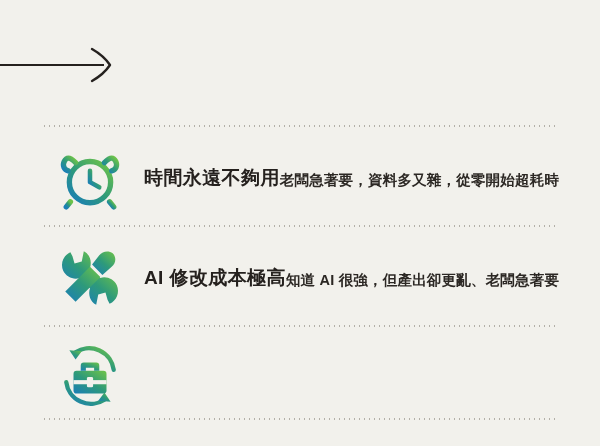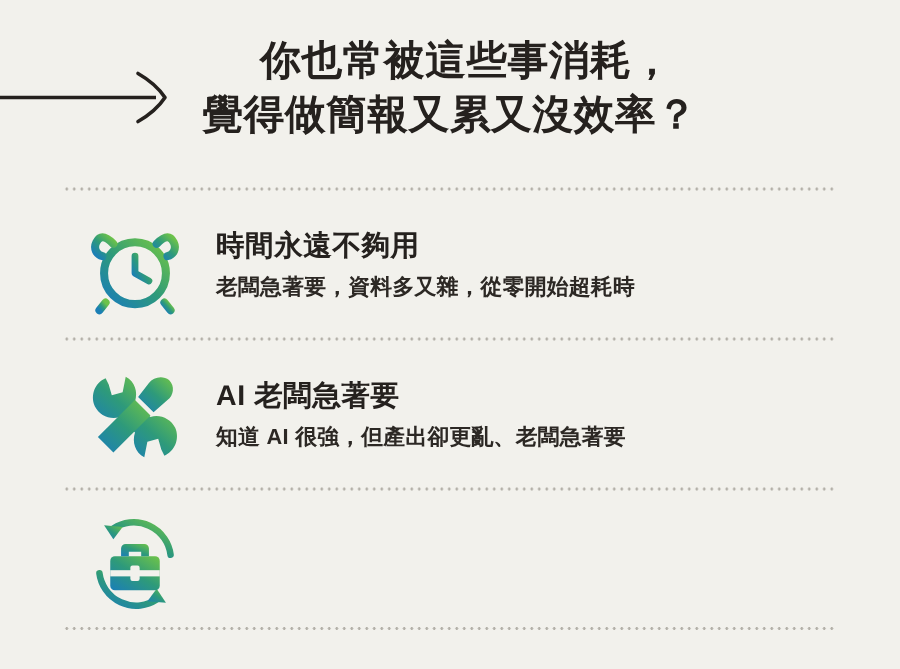--- a/index.html
+++ b/index.html
@@ -93,21 +93,21 @@
     min-width: 96px;
     height: 76px;
     display: flex;
     align-items: center;
     justify-content: center;
   }
   .item-icon svg { display: block; }
 
   .item-text {
     display: flex;
-    flex-direction: column;
+    flex-direction: row;
     justify-content: space-between;
     padding-left: 6px;
   }
   .item-title {
     color: #25211e;
     font-weight: bold;
     font-size: 19px;
     line-height: 25px;
     letter-spacing: 0.4px;
     white-space: nowrap;
@@ -129,24 +129,20 @@
 
   <div class="header">
 
     <div class="arrow-wrap">
       <svg width="122" height="40" viewBox="0 0 122 40" aria-hidden="true">
         <path d="M0 21 L104 21" stroke="#25211e" stroke-width="2.2" fill="none" stroke-linecap="butt"></path>
         <path d="M92 5 C 99 9, 106 15, 110 21 C 106 27, 99 33, 92 37" stroke="#25211e" stroke-width="2.4" fill="none" stroke-linecap="round" stroke-linejoin="round"></path>
       </svg>
     </div>
 
-    <div class="title-block">
-      <span class="title-line l1">你也常被這些事消耗，</span>
-      <span class="title-line l2">覺得做簡報又累又沒效率？</span>
-    </div>
   </div>
 
   <div class="rule r0"></div>
   <div class="rule r1"></div>
   <div class="rule r2"></div>
   <div class="rule r3"></div>
 
   <div class="item i0">
     <div class="item-icon">
       <svg width="66" height="66" viewBox="0 0 64 64" aria-hidden="true">
@@ -194,21 +190,21 @@
 
           <path d="M51 57 C 58 54, 61 46, 58 39 C 55 33, 48 30, 42 32 L 36 26 L 26 36 L 32 42
                    C 30 48, 32 55, 38 58 L 40 48 L 47 46 L 49 53 Z"></path>
 
           <path d="M54 8 C 50 5, 44 6, 41 10 L 34 19 L 44 29 L 53 21 C 57 18, 58 12, 54 8 Z"></path>
           <path d="M32 21 L42 31 L18 55 L8 45 Z"></path>
         </g>
       </svg>
     </div>
     <div class="item-text">
-      <div class="item-title">AI 老闆急著要</div>
+      <div class="item-title">AI 修改成本極高</div>
       <div class="item-sub">知道 AI 很強，但產出卻更亂、老闆急著要</div>
     </div>
   </div>
 
   <div class="item i2">
     <div class="item-icon">
       <svg width="66" height="66" viewBox="0 0 64 64" aria-hidden="true">
         <defs>
           <linearGradient id="g3" x1="0.05" y1="1" x2="0.95" y2="0">
             <stop offset="0%" stop-color="#1b7fb5"></stop>

